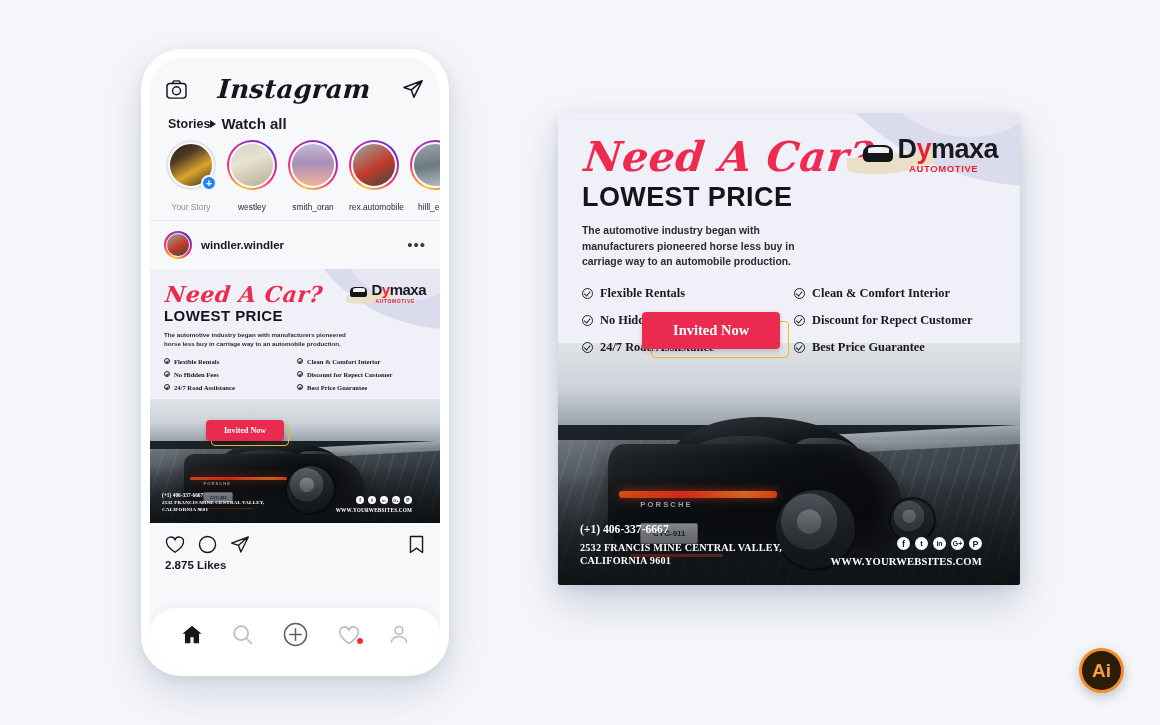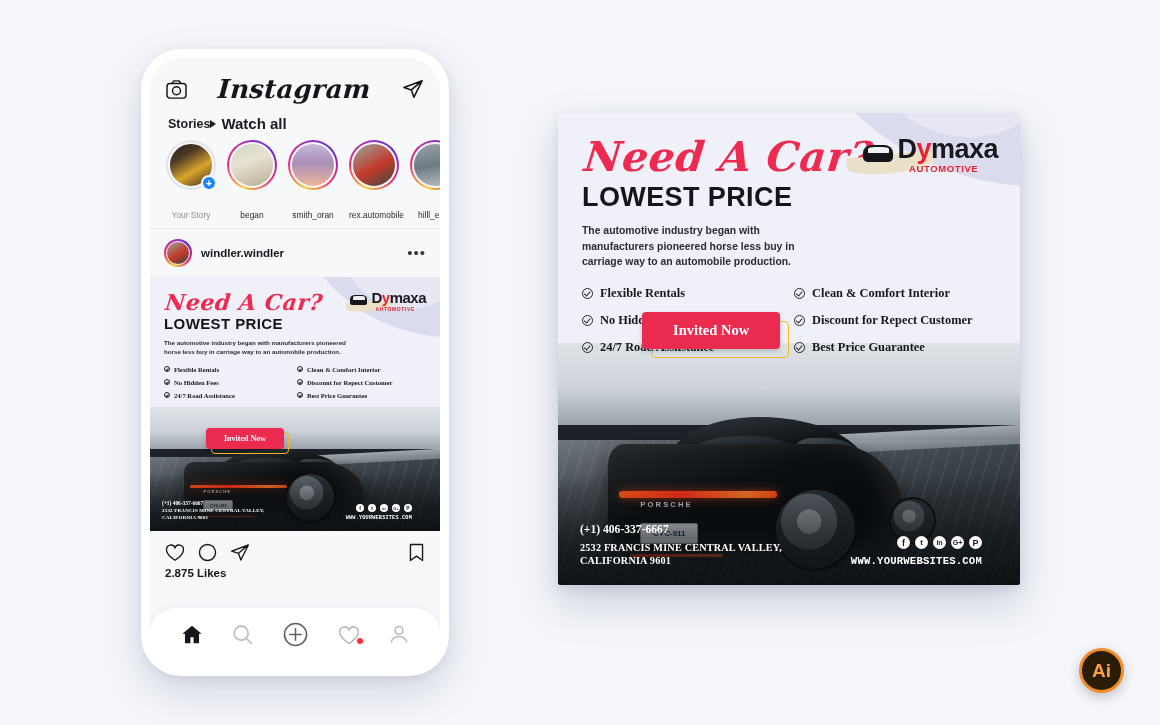--- a/index.html
+++ b/index.html
@@ -63,21 +63,21 @@
   .s0 .story-inner{background:linear-gradient(150deg,#2a2018 0%,#4d3a26 30%,#d9a32c 62%,#3a2c1e 100%);}
   .s1 .story-inner{background:linear-gradient(160deg,#cfd8c4 0%,#e8e2d2 40%,#b8ae93 100%);}
   .s2 .story-inner{background:linear-gradient(180deg,#c7b9d8 0%,#a98fb8 45%,#f0b49a 100%);}
   .s3 .story-inner{background:linear-gradient(150deg,#9aa8a0 0%,#c23a2c 55%,#3c4a3f 100%);}
   .s4 .story-inner{background:linear-gradient(170deg,#9aa5ab 0%,#6d7a82 50%,#b9c2c6 100%);}
   .plus-badge {
     position:absolute; right:-1px; bottom:-1px; width:16px;height:16px;border-radius:50%;
     background:#1c84ff; border:2px solid #f7f8fa; color:#fff; font-size:11px; line-height:12px;
     text-align:center; font-weight:700;
   }
-  .story-name { font-size:8.4px; color:#2a2b30; margin-top:20px; white-space:nowrap; }
+  .story-name { font-size:8.4px; color:#2a2b30; margin-top:12px; white-space:nowrap; }
   .story-name.muted { color:#8e9097; }
   .divider { height:1px; background:#e6e7ec; }
 
   
   .post-head { display:flex; align-items:center; gap:9px; padding:10px 14px; }
   .avatar-ring{ width:28px;height:28px;border-radius:50%;padding:1.6px;
     background: conic-gradient(from 200deg,#f9ce34,#ee2a7b,#a134ba,#6228d7,#ee2a7b,#f9ce34); }
   .avatar-ring > div{width:100%;height:100%;border-radius:50%;border:1.6px solid #f7f8fa;
     background:linear-gradient(150deg,#9aa8a0 0%,#c23a2c 55%,#3c4a3f 100%);}
   .post-user{ font-size:11.5px;font-weight:700;color:#16171b;flex:1; }
@@ -205,21 +205,21 @@
     position:absolute; left:16%; bottom:9%; width:26%; height:1.6%;
     background:linear-gradient(90deg,#ff3b1a,#ff6a2a); border-radius:2px; opacity:.92;
   }
   .photo-overlay{
     position:absolute; left:0; right:0; bottom:0; height:46%;
     background:linear-gradient(180deg, rgba(8,11,14,0) 0%, rgba(8,11,14,.55) 55%, rgba(8,11,14,.82) 100%);
   }
   .footer { position:absolute; z-index:6; left:0; right:16px; bottom:0; color:#fff; }
   .fphone{ font-family:"Liberation Serif",serif; font-weight:700; }
   .faddr{ font-family:"Liberation Serif",serif; font-weight:700; letter-spacing:.2px; line-height:1.28; }
-  .fweb{ font-family:Liberation Mono, monospace; font-weight:700; letter-spacing:.2px; }
+  .fweb{ font-family:Liberation Serif, serif; font-weight:700; letter-spacing:.2px; }
   .socials{ display:flex; gap:4px; justify-content:flex-end; }
   .soc{ border-radius:50%; background:#ffffff; color:#1a1d21; display:flex; align-items:center;
         justify-content:center; font-weight:700; font-family:"Liberation Sans",sans-serif; }
 
   
   .ig-actions{ display:flex; align-items:center; gap:13px; padding:12px 15px 2px 15px; }
   .ig-actions .spacer{ flex:1; }
   .likes { padding:3px 15px 11px 15px; font-size:11.5px; font-weight:700; color:#16171b; }
   .ig-nav{
     margin-top:auto; background:#fff; border-radius:26px 26px 32px 32px;
@@ -282,21 +282,21 @@
           <div class="story-ring own">
             <div class="story-inner"></div>
             <span class="plus-badge">+</span>
           </div>
           <div class="story-name muted">Your Story</div>
         </div>
         <div class="story s1">
           <div class="story-ring">
             <div class="story-inner"></div>
           </div>
-          <div class="story-name">began</div>
+          <div class="story-name">westley</div>
         </div>
         <div class="story s2">
           <div class="story-ring">
             <div class="story-inner"></div>
           </div>
           <div class="story-name">smith_oran</div>
         </div>
         <div class="story s3">
           <div class="story-ring">
             <div class="story-inner"></div>

